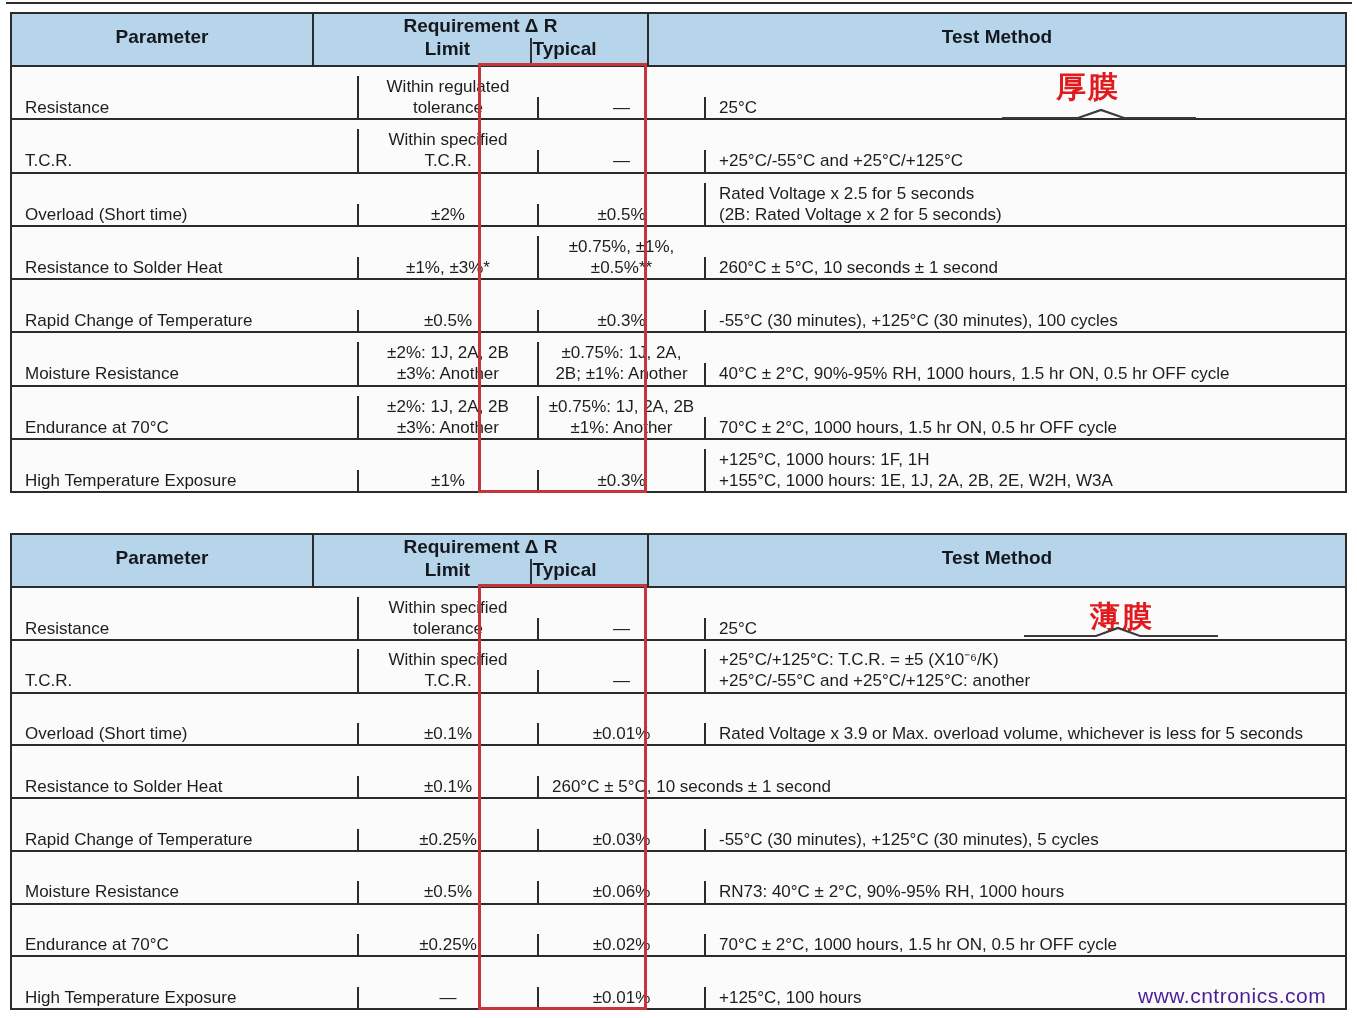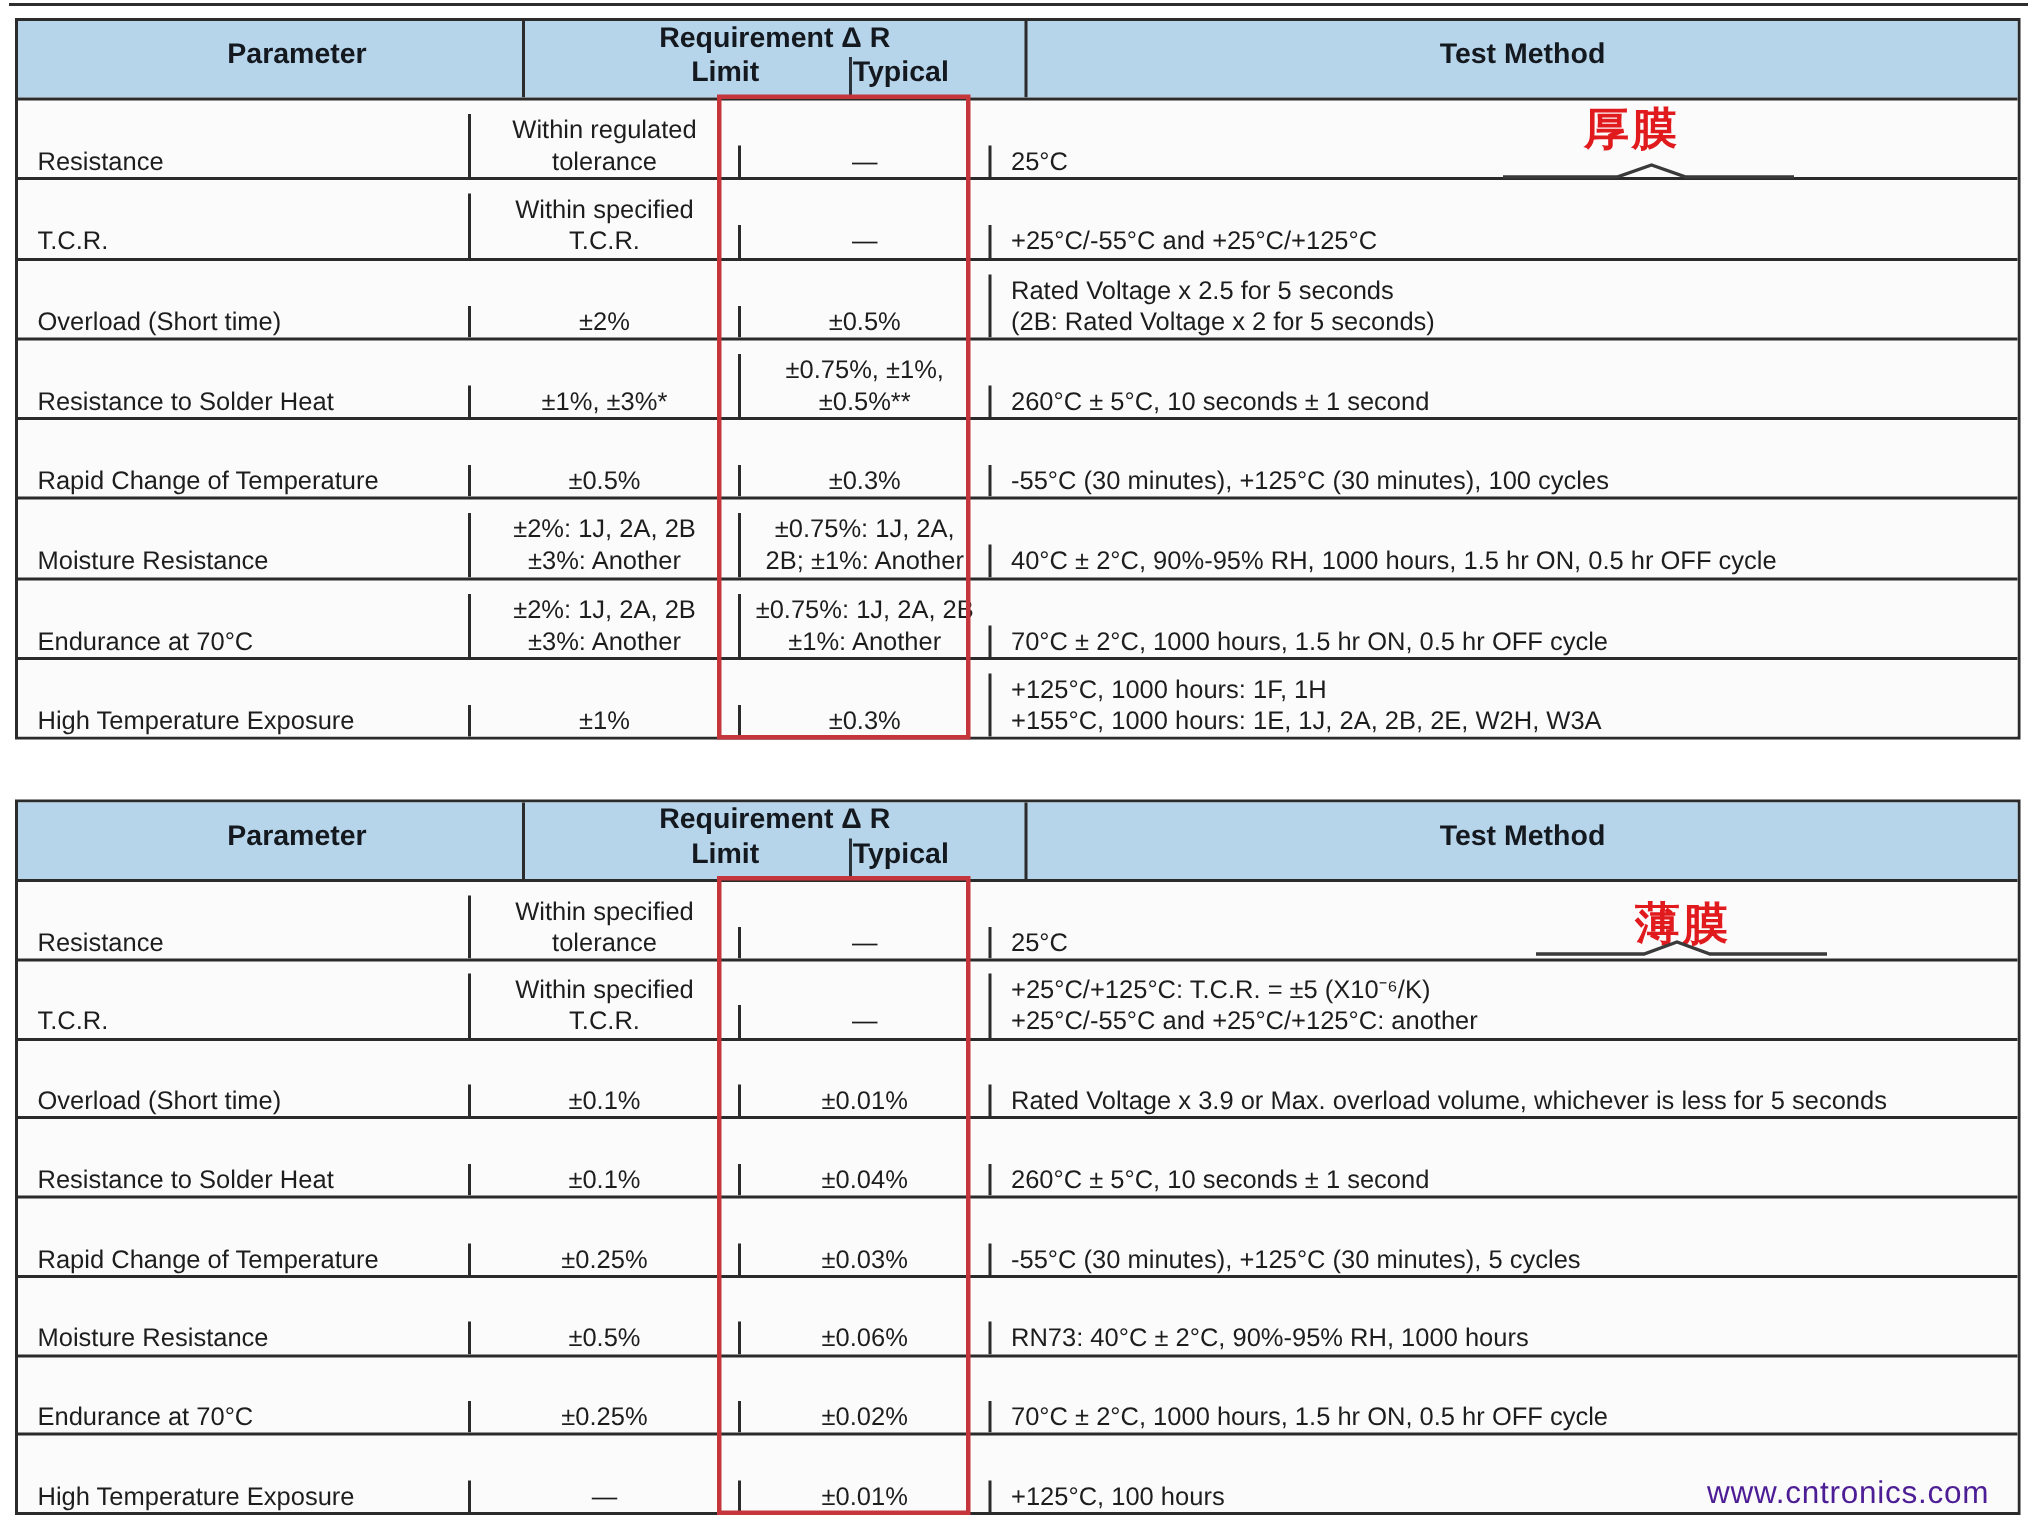--- a/index.html
+++ b/index.html
@@ -14,37 +14,37 @@
     display:flex; flex-direction:column;
     border:2px solid #2b2b2b; background:#fcfcfc;
   }
   #table-thick { top:12px; height:481px; }
   #table-thin  { top:533px; height:477px; }
 
   
   .hdr { display:flex; background:#b7d5ea; height:51px; flex:none; }
   .hdr div { box-sizing:border-box;align-items:center; }
   .hc { font-weight:bold; font-size:19px; color:#14181f; }
-  .hc-param { width:300px; display:flex; align-items:flex-end; justify-content:center; padding-bottom:5px;margin-left:36px; }
+  .hc-param { width:300px; display:flex; align-items:flex-end; justify-content:center; padding-bottom:5px; }
   .hc-group { width:335px; border-left:2px solid #2b2b2b; display:flex; flex-direction:column; }
   .group-title { height:24px; display:flex; align-items:flex-end; justify-content:center; font-weight:bold; font-size:19px; color:#14181f; }
   .group-sub { flex:1; display:flex; }
   .gs { display:flex; align-items:flex-end; justify-content:center; padding-bottom:5px; font-weight:bold; font-size:19px; color:#14181f; }
   .gs-limit { width:166px; }
   .gs-typical { flex:1; border-left:2px solid #2b333d; }
   .hc-test { flex:1; border-left:2px solid #2b2b2b; display:flex; align-items:flex-end; justify-content:center; padding-bottom:5px; }
 
   
   .row { display:flex; flex:1; border-top:2px solid #2b2b2b; background:#fbfbfb;align-items:flex-end; }
   .cell {
     box-sizing:border-box; display:flex; align-items:center;
     font-size:17px; line-height:1.24; white-space:pre-line;
   }
   .c-param { width:300px; padding-left:13px; text-align:left; }
-  .c-limit { width:180px; border-left:2px solid #2b2b2b; justify-content:center; text-align:center; }
+  .c-limit { width:180px; border-left:2px solid #2b2b2b; justify-content:center; text-align:center;margin-left:45px; }
   .c-typ   { width:167px; border-left:2px solid #2b2b2b; justify-content:center; text-align:center; }
   .c-test  { flex:1; border-left:2px solid #2b2b2b; padding-left:13px; text-align:left; }
 
   
   .typ-box {
     position:absolute; left:466px; width:169px; top:49px; bottom:-2px;
     border:3px solid #c5363c; box-sizing:border-box; pointer-events:none; z-index:5;
   }
 
   
@@ -173,21 +173,20 @@
     </div>
     <div class="row">
       <div class="cell c-param">Overload (Short time)</div>
       <div class="cell c-limit">±0.1%</div>
       <div class="cell c-typ">±0.01%</div>
       <div class="cell c-test">Rated Voltage x 3.9 or Max. overload volume, whichever is less for 5 seconds</div>
     </div>
     <div class="row">
       <div class="cell c-param">Resistance to Solder Heat</div>
       <div class="cell c-limit">±0.1%</div>
-      <div class="cell c-typ">±0.04%</div>
       <div class="cell c-test">260°C ± 5°C, 10 seconds ± 1 second</div>
     </div>
     <div class="row">
       <div class="cell c-param">Rapid Change of Temperature</div>
       <div class="cell c-limit">±0.25%</div>
       <div class="cell c-typ">±0.03%</div>
       <div class="cell c-test">-55°C (30 minutes), +125°C (30 minutes), 5 cycles</div>
     </div>
     <div class="row">
       <div class="cell c-param">Moisture Resistance</div>

